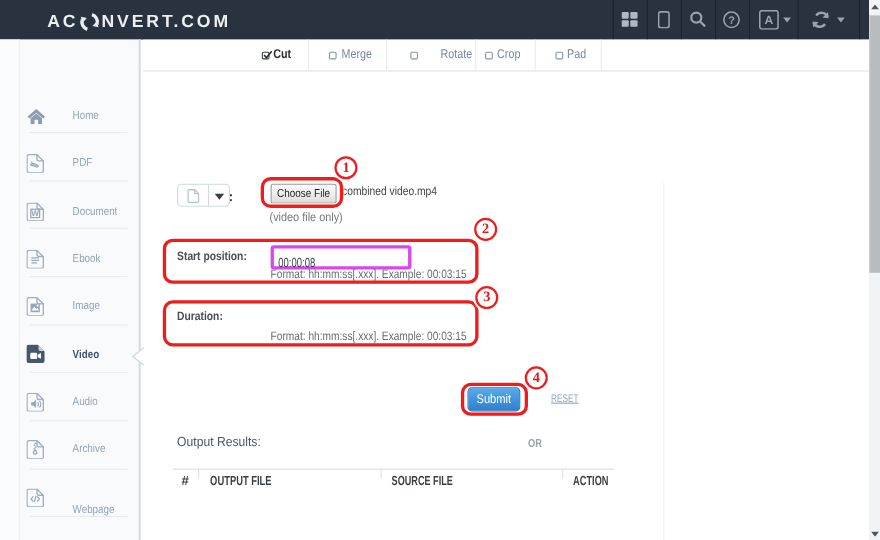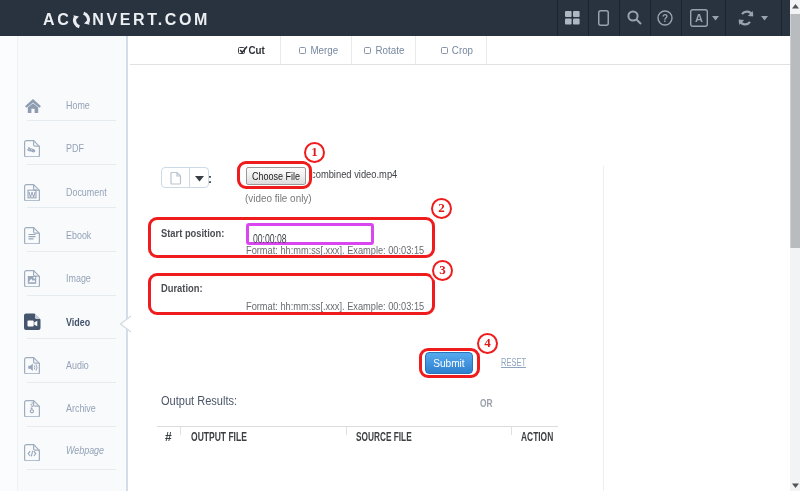--- a/index.html
+++ b/index.html
@@ -215,21 +215,21 @@
       <path d="M7.4 3 h1.8 M6.5 4.7 h1.8 M7.4 6.4 h1.8 M6.5 8.1 h1.8" stroke="#97a6ba" stroke-width="1.1"></path>
       <circle cx="7.9" cy="11.3" r="1.6" fill="none" stroke="#97a6ba" stroke-width="1.1"></circle>
       <path d="M7.9 9.7 v-1.4" stroke="#97a6ba" stroke-width="1.1"></path>
     </svg>
   <div class="mlabel" style="top:402px;"><span class="nw">Archive</span></div>
 
   <svg class="micon fic" style="top:443.5px;">
       <use href="#fileframe"></use>
       <path d="M6.2 7.2 L4.2 9.6 L6.2 12 M9.8 7.2 L11.8 9.6 L9.8 12 M8.7 6.8 L7.3 12.4" fill="none" stroke="#97a6ba" stroke-width="1.1"></path>
     </svg>
-  <div class="mlabel" style="top:444px;font-style:italic;"><span class="nw">Webpage</span></div>
+  <div class="mlabel" style="top:457px;"><span class="nw">Webpage</span></div>
 
   <svg class="abs" style="left:117.5px;top:315px;" width="13" height="18">
       <path d="M13 1 L11 2.5 L2.5 9 L11 15.5 L13 17 Z" fill="#fff"></path>
       <path d="M13 1 L11 2.5 L2.5 9 L11 15.5 L13 17" fill="none" stroke="#cfdbe4" stroke-width="1.2" stroke-linejoin="round"></path>
     </svg>
 
   <svg width="0" height="0" style="position:absolute;">
       <defs>
     <g id="fileframe">
           <path d="M2.3 0.6 h7.3 l5.8 5.8 v8.8 a1.7 1.7 0 0 1 -1.7 1.7 h-11.4 a1.7 1.7 0 0 1 -1.7 -1.7 v-12.9 a1.7 1.7 0 0 1 1.7 -1.7 z" fill="none" stroke="#9fadbf" stroke-width="1.2"></path>
@@ -244,27 +244,31 @@
       <span class="nwc">Merge</span>
     </div>
   <div class="tab right" style="left:221px;width:60px;padding-left:3px;color:#2c2f35;font-weight:bold;">
     <span class="cbx" style="position:relative;border-color:#3c4046;">
         <svg style="position:absolute;left:0px;top:-2px;" width="10" height="10">
           <path d="M1.2 4 L3.2 6.5 L8 0.5" fill="none" stroke="#2c2f35" stroke-width="1.5"></path>
         </svg>
       </span>
       <span class="nwc">Cut</span>
     </div>
-  <div class="tab right" style="left:346px;width:70px;padding-left:10px;">
+  <div class="tab right" style="left:363px;width:70px;padding-left:10px;justify-content:space-between;">
       <span class="cbx"></span>
       <span class="nwc">Rotate</span>
     </div>
   <div class="tab right" style="left:422px;width:65px;padding-left:8px;">
       <span class="cbx"></span>
       <span class="nwc">Crop</span>
+    </div>
+  <div class="tab right" style="left:487px;width:60px;padding-left:6px;">
+      <span class="cbx"></span>
+      <span class="nwc">Pad</span>
     </div>
 
   <div id="vdivider" class="abs"></div>
 
   <div id="filewidget" class="abs">
     <svg style="position:absolute;left:8px;top:3px;" width="12" height="14" viewBox="0 0 12 14">
         <path d="M2 1.5 h5 l3.5 3.5 v7 a1 1 0 0 1 -1 1 h-7.5 a1 1 0 0 1 -1 -1 v-9.5 a1 1 0 0 1 1 -1 z" fill="none" stroke="#b9c4cf" stroke-width="1.2"></path>
         <path d="M7 1.5 v3.5 h3.5" fill="none" stroke="#b9c4cf" stroke-width="1.2"></path>
       </svg>
     <div class="div"></div>

